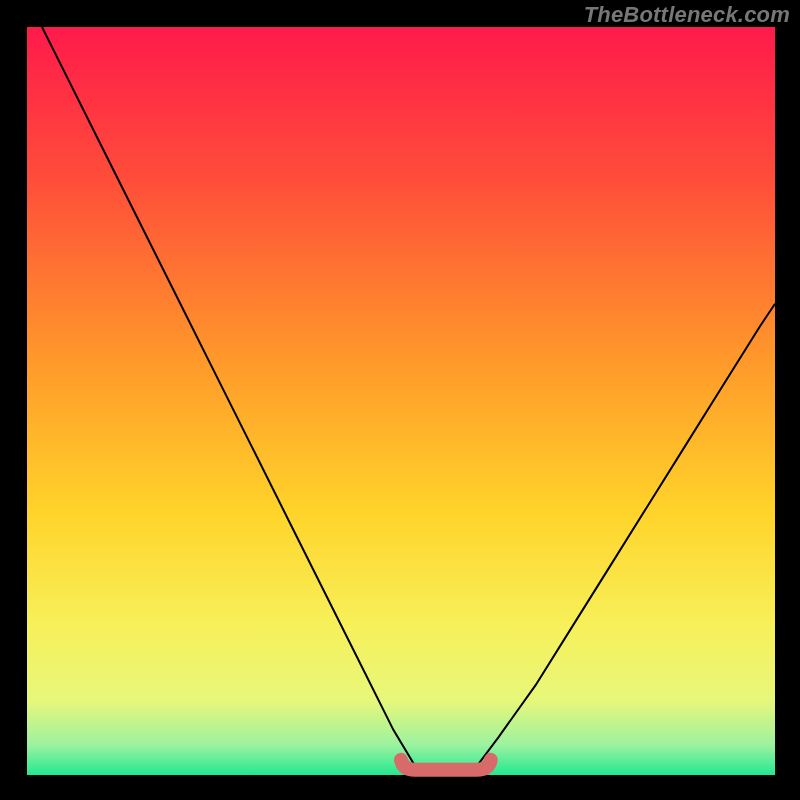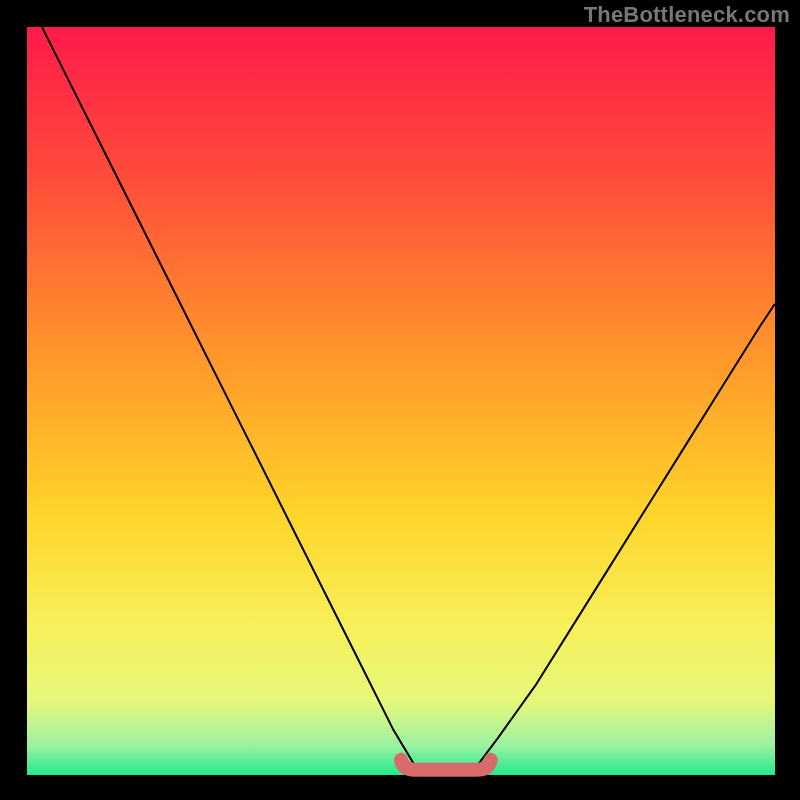--- a/index.html
+++ b/index.html
@@ -19,20 +19,21 @@
   .watermark {
     position: absolute;
     top: 2px;
     right: 10px;
     font-family: Arial, Helvetica, sans-serif;
     font-size: 22px;
     font-weight: 600;
     color: #777;
     letter-spacing: 0.2px;
     user-select: none;
+    font-style: italic;
   }
   svg {
     position: absolute;
     left: 0;
     top: 0;
     display: block;
   }
 </style>
 </head>
 <body>

